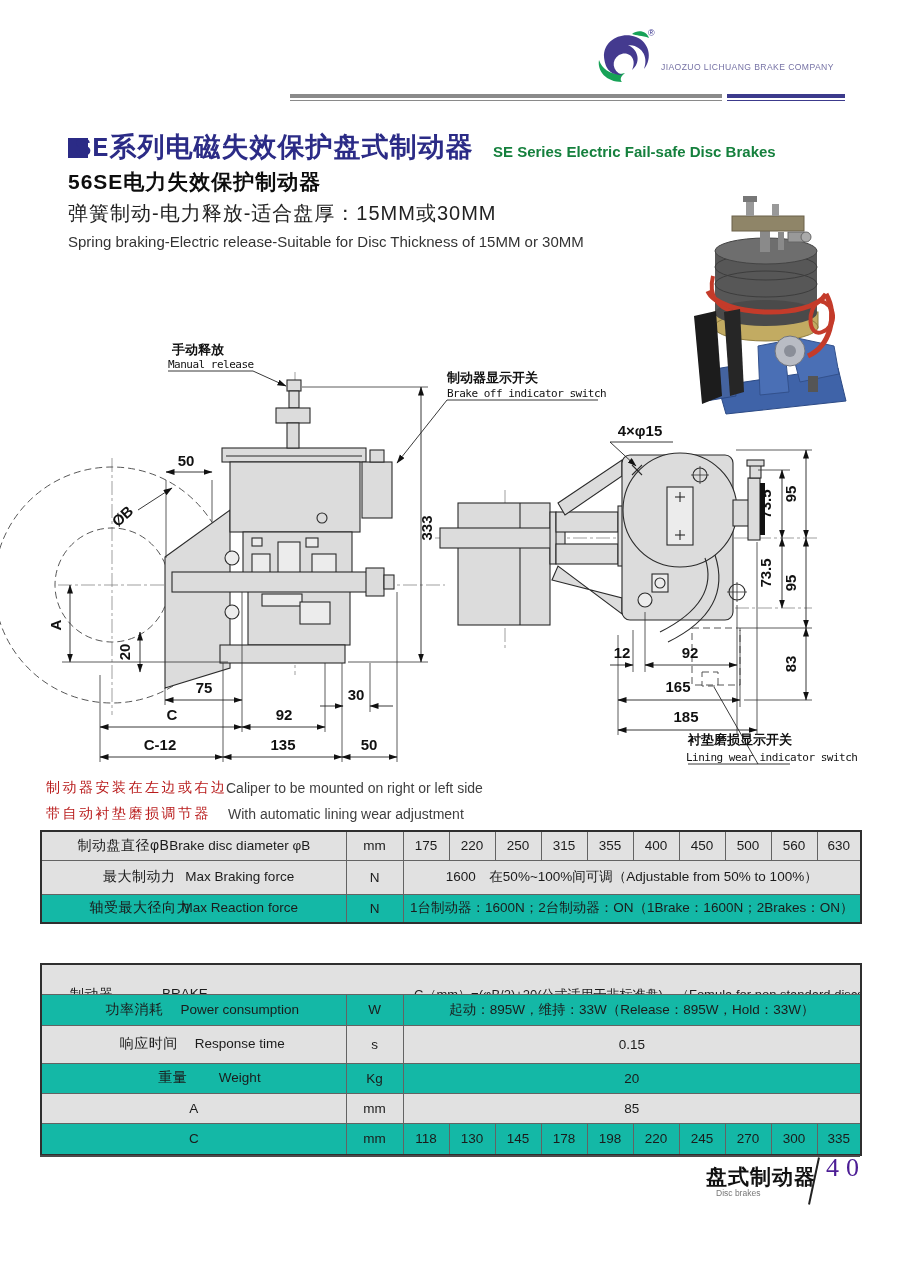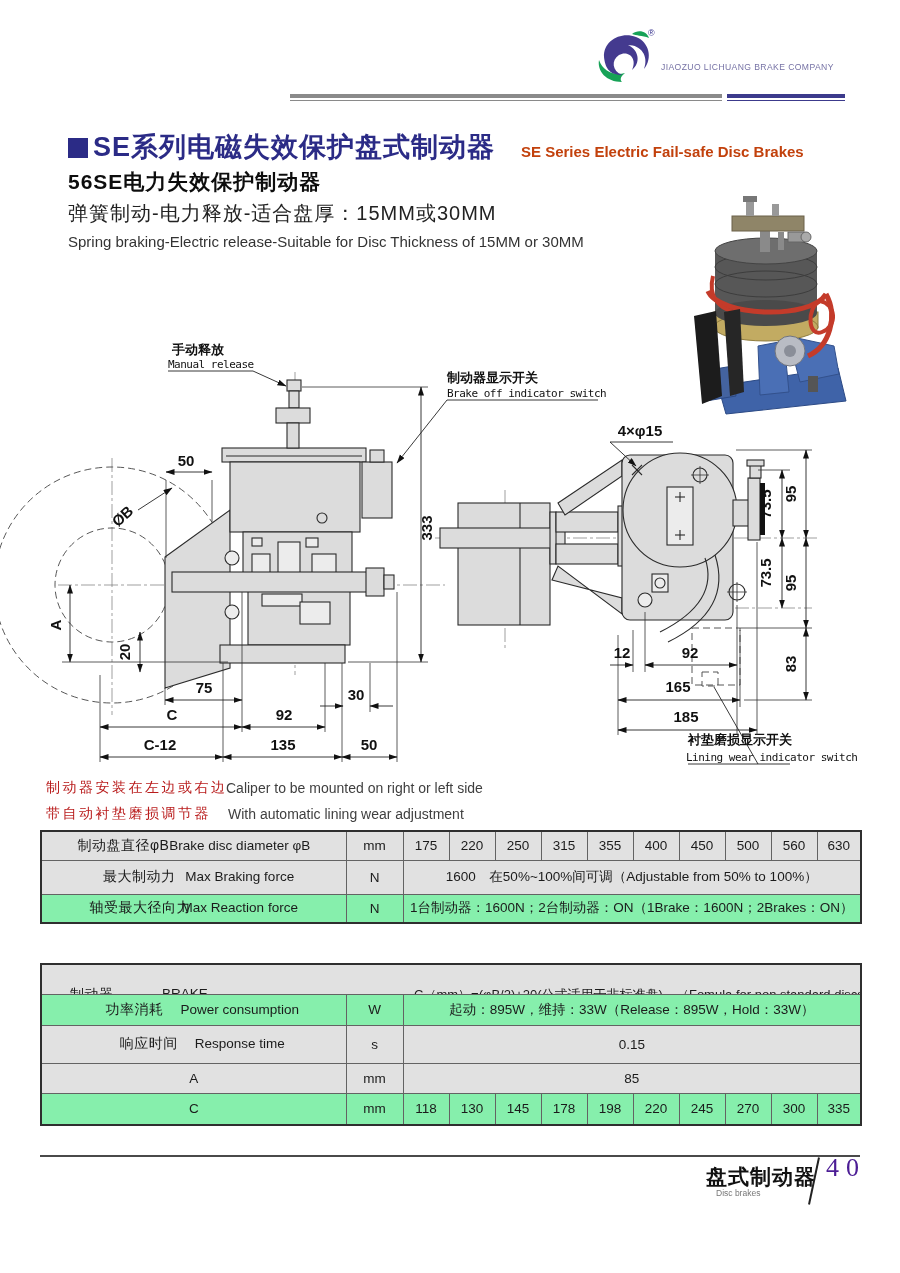--- a/index.html
+++ b/index.html
@@ -9,32 +9,32 @@
 
   
   .co-cn{font-size:18px;font-weight:bold;color:#37338e;letter-spacing:.5px;}
   .co-en{font-size:8.6px;color:#7672a5;letter-spacing:.4px;}
   .bar{position:absolute;height:4px;}
   .barline{position:absolute;height:1px;}
 
   
   .t1sq{position:absolute;width:20px;height:20px;background:#2b2b86;}
   .t1cn{font-size:27px;font-weight:bold;color:#2b2b86;letter-spacing:1px;}
-  .t1en{font-size:15px;font-weight:bold;color:#c2410c;margin-left:28px;}
+  .t1en{font-size:15px;font-weight:bold;color:#15803d;}
   .t2{font-size:21px;font-weight:bold;color:#0d0d0d;letter-spacing:1px;}
   .t3{font-size:20px;color:#222;font-weight:500;letter-spacing:1px;}
   .t4{font-size:15px;color:#333;}
 
   
   .note-cn{font-size:14px;color:#b91c1c;letter-spacing:2.5px;}
   .note-en{font-size:14px;color:#3f3f3f;}
 
   
   table.spec{border-collapse:collapse;table-layout:fixed;width:820px;
-             border:2px solid #2f2f2f;background:#86efac;}
+             border:2px solid #2f2f2f;background:#14b8a6;}
   table.spec td{border:1px solid #636363;font-size:13.5px;color:#1b1b1b;
                 text-align:center;vertical-align:middle;padding:0;overflow:hidden;white-space:nowrap;}
   tr.g td{background:#e1e1e1;}
   td.lab{text-align:left;padding-left:28px;}
   td.lab .cn{display:inline-block;width:92px;font-size:14px;letter-spacing:.5px;}
   td.lab .en{font-size:13.5px;}
   td.lab2{text-align:right;padding-right:30px;font-size:14px;}
   td.mval{text-align:left;padding-left:20px;}
   .h2wrap{position:relative;height:100%;}
   .h2wrap span{position:absolute;top:7px;white-space:nowrap;}
@@ -70,21 +70,21 @@
   </svg>
   <span class="abs" style="left:648px;top:28px;font-size:9px;color:#37338e;">®</span>
   <div class="abs co-en" style="left:661px;top:62px;">JIAOZUO LICHUANG BRAKE COMPANY</div>
 
   <div class="bar" style="left:290px;top:94px;width:432px;background:#8a8a8a;"></div>
   <div class="barline" style="left:290px;top:100px;width:432px;background:#8a8a8a;"></div>
   <div class="bar" style="left:727px;top:94px;width:118px;background:#3c3a8c;"></div>
   <div class="barline" style="left:727px;top:100px;width:118px;background:#3c3a8c;"></div>
 
   <div class="t1sq" style="left:68px;top:138px;"></div>
-  <div class="abs t1cn" style="left:93px;top:129px;">SE系列电磁失效保护盘式制动器</div>
+  <div class="abs t1cn" style="left:75px;top:129px;font-family:Liberation Mono, monospace;">SE系列电磁失效保护盘式制动器</div>
   <div class="abs t1en" style="left:493px;top:143px;">SE Series Electric Fail-safe Disc Brakes</div>
   <div class="abs t2" style="left:68px;top:168px;">56SE电力失效保护制动器</div>
   <div class="abs t3" style="left:68px;top:200px;">弹簧制动-电力释放-适合盘厚：15MM或30MM</div>
   <div class="abs t4" style="left:68px;top:233px;">Spring braking-Electric release-Suitable for Disc Thickness of 15MM or 30MM</div>
 
   <svg class="abs" style="left:688px;top:196px;" width="165" height="220" viewBox="0 0 165 220">
     <polygon points="30,190 150,172 158,205 38,218" fill="#3f63a8" stroke="#2c4a85"></polygon>
     <polygon points="15,175 45,170 48,200 18,205" fill="#44639f" stroke="#2c4a85"></polygon>
     <polygon points="70,150 96,145 101,196 72,199" fill="#4a6fb5" stroke="#33518c"></polygon>
     <polygon points="100,140 146,150 151,178 112,186" fill="#4a6fb5" stroke="#33518c"></polygon>
@@ -384,20 +384,25 @@
     <tr style="height:31px">
       <td class="lab"><span class="cn">功率消耗</span><span class="en">Power consumption</span></td>
       <td>W</td>
       <td class="mval" colspan="10">起动：895W，维持：33W（Release：895W，Hold：33W）</td>
     </tr>
     <tr class="g" style="height:38px">
       <td class="lab"><span class="cn">响应时间</span><span class="en">Response time</span></td>
       <td>s</td>
       <td class="mval" colspan="10">0.15</td>
     </tr>
+    <tr style="height:30px">
+      <td class="lab"><span class="cn">重量</span><span class="en">Weight</span></td>
+      <td>Kg</td>
+      <td class="mval" colspan="10">20</td>
+    </tr>
     <tr class="g" style="height:30px">
       <td class="lab2">A</td>
       <td>mm</td>
       <td class="mval" colspan="10">85</td>
     </tr>
     <tr style="height:32px">
       <td class="lab2">C</td>
       <td>mm</td>
       <td>118</td>
       <td>130</td>

